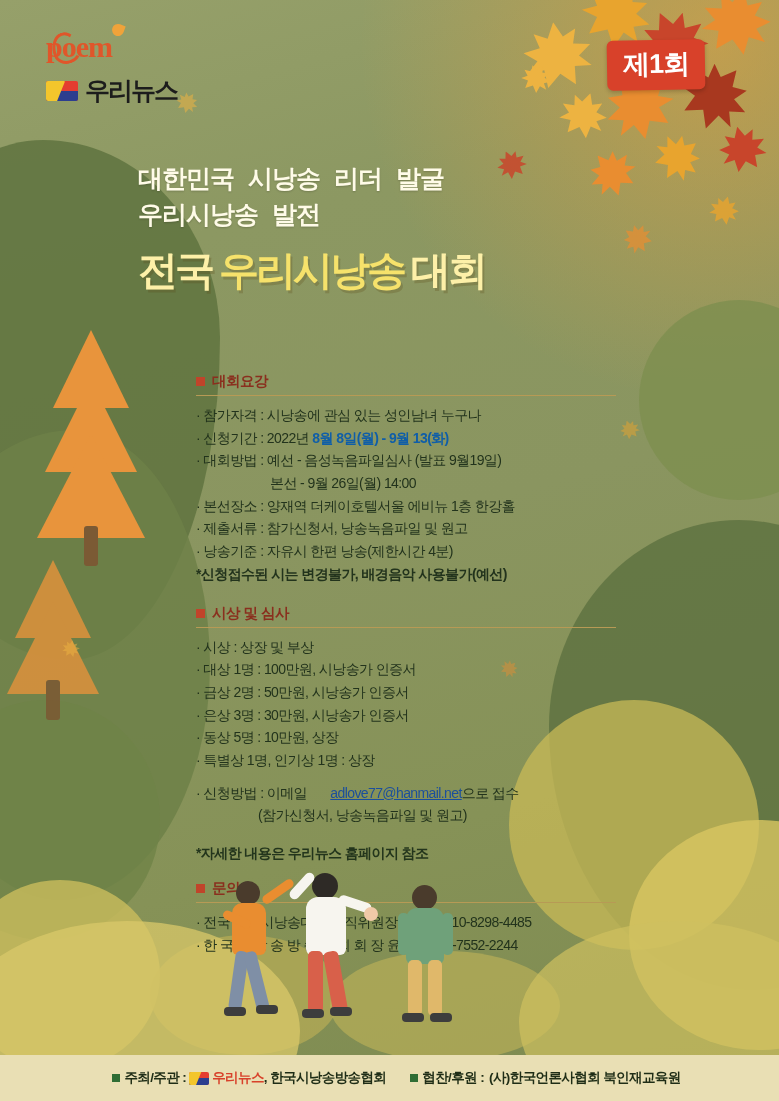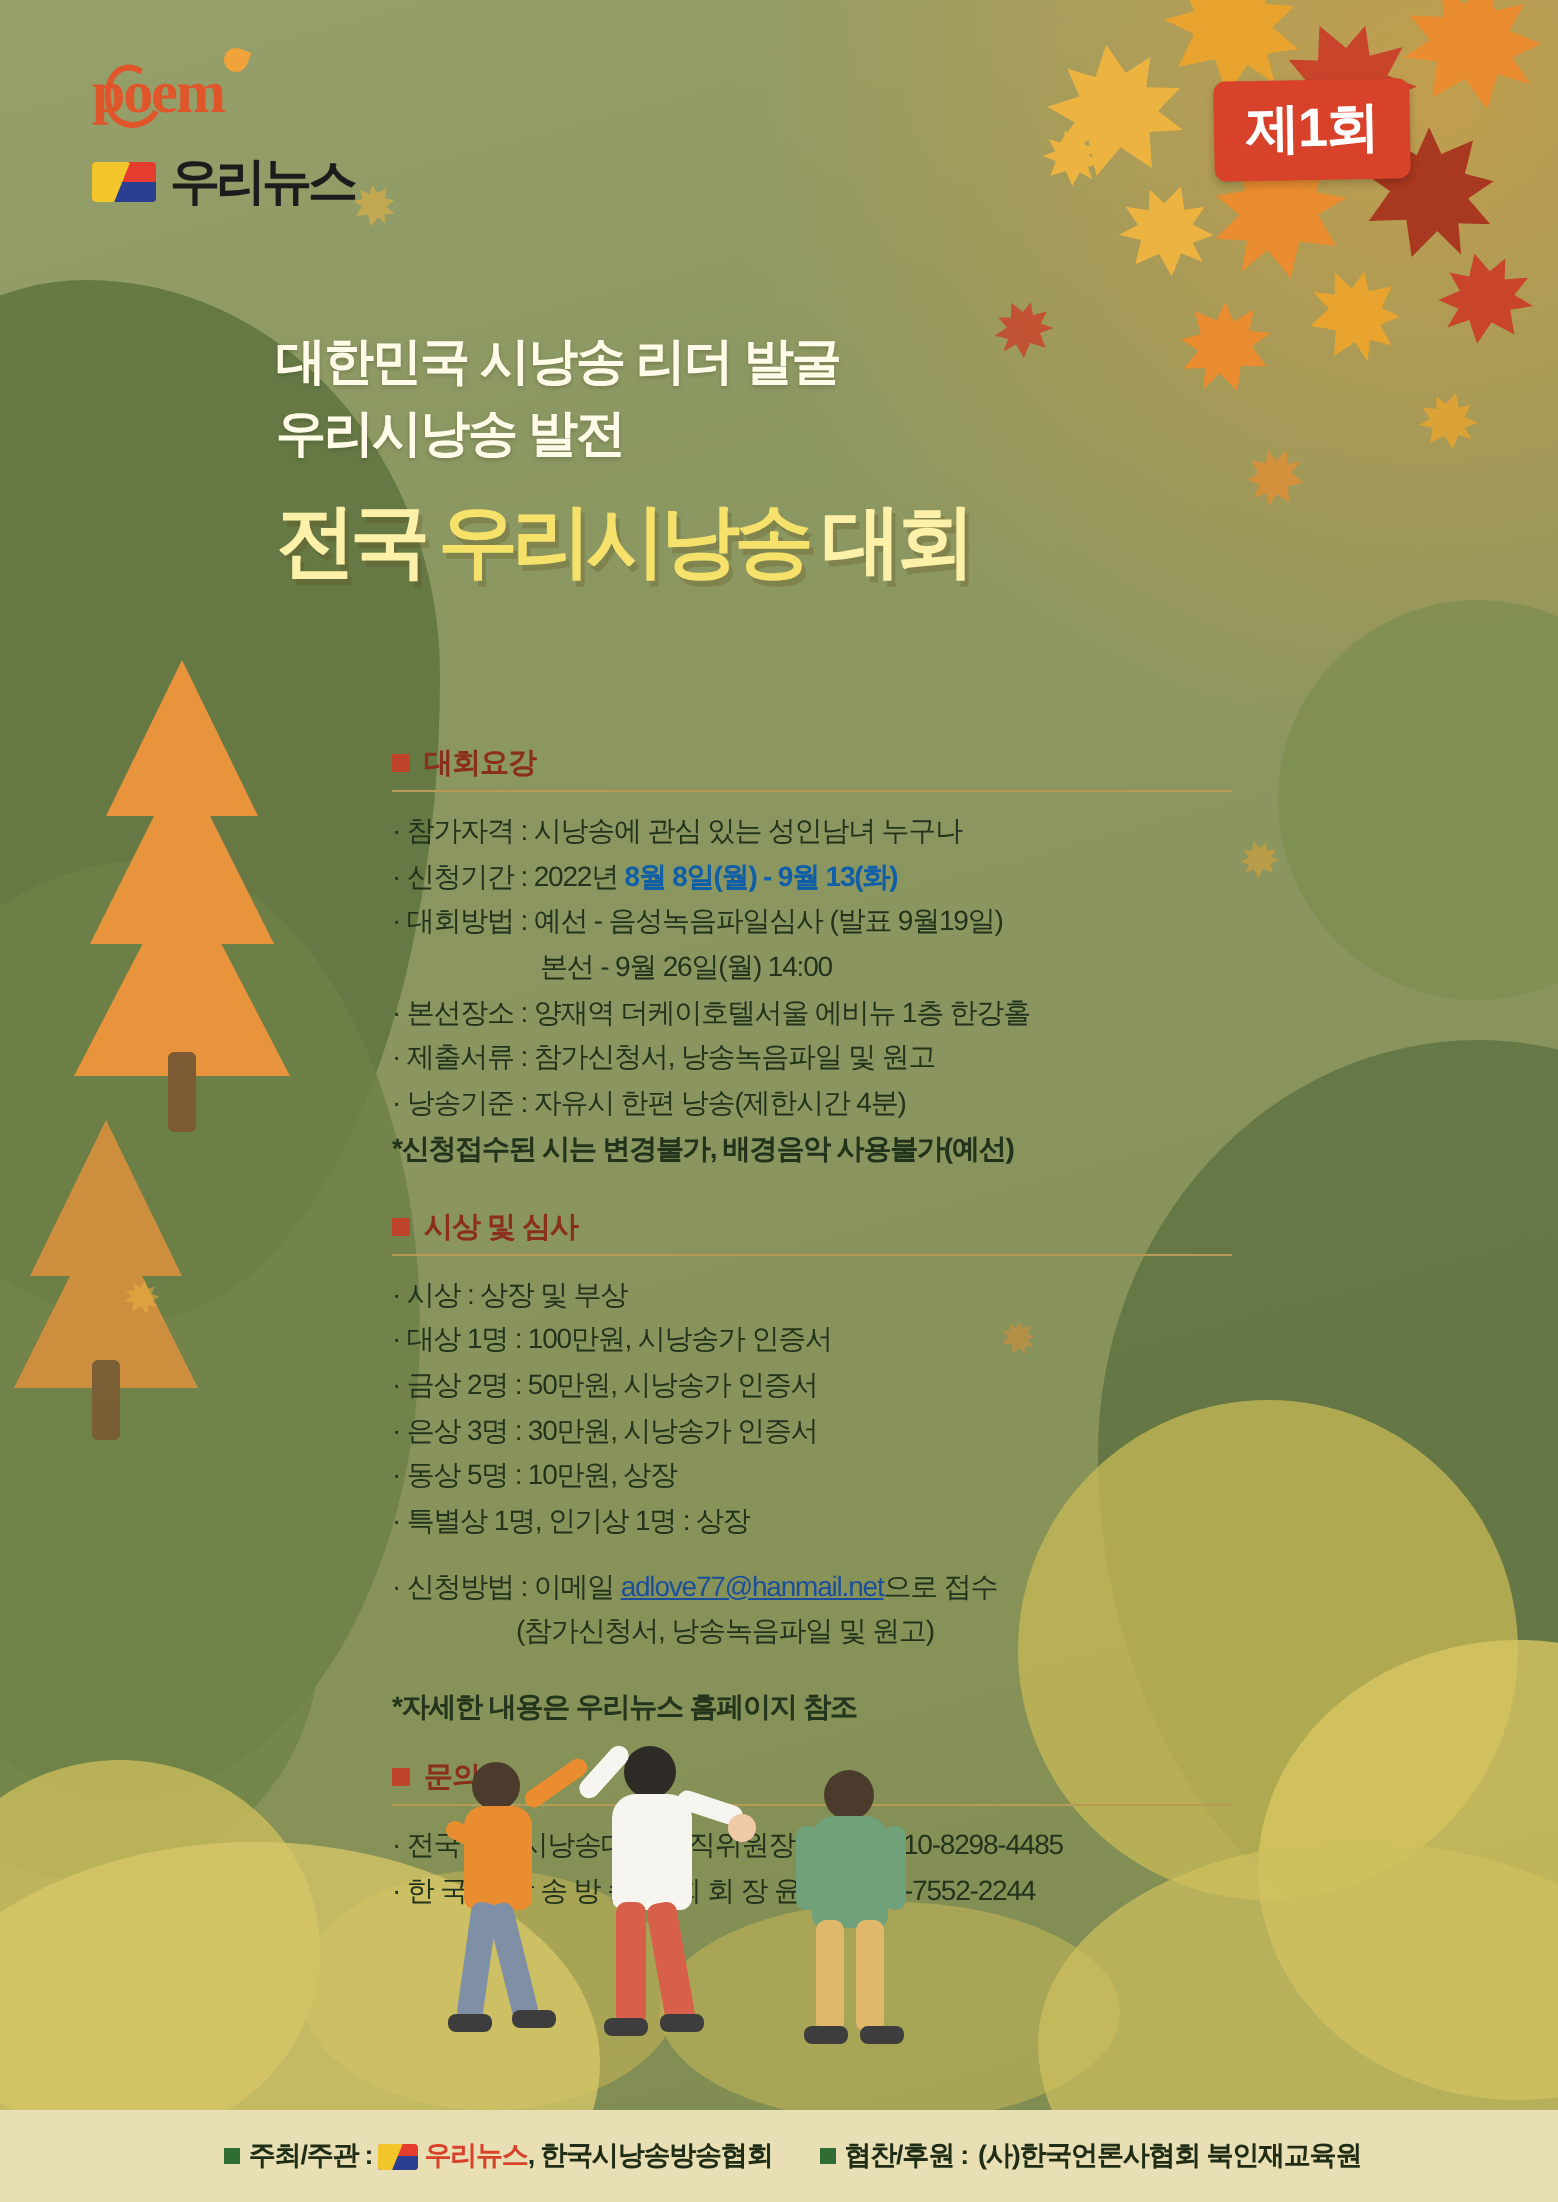--- a/index.html
+++ b/index.html
@@ -109,21 +109,21 @@
   .logo-urinews .flag::after {
     content:""; position:absolute; left:-4px; top:-4px; width:18px; height:30px;
     background:#f3c62c; transform:rotate(22deg);
   }
   .logo-urinews .txt { font-size:25px; font-weight:bold; color:#1c1c1c; letter-spacing:-2px; }
 
   
   .head { position:absolute; left:138px; top:163px; width:560px; }
   .head .sub {
     color:#fffbe8; font-size:25px; font-weight:bold; line-height:1.45;
-    letter-spacing:-1px; text-shadow:0 1px 2px rgba(0,0,0,.18);
+    letter-spacing:-1px; text-shadow:0 1px 2px rgba(0,0,0,.18);font-family:Liberation Mono, monospace;
   }
   .badge {
     position:absolute; right:74px; top:40px;
     background:#d8412a; color:#fff; font-size:27px; font-weight:bold;
     padding:6px 16px 8px; border-radius:6px; letter-spacing:-1px;
     transform:rotate(-1deg);
     box-shadow:0 2px 4px rgba(0,0,0,.2);
   }
   .title {
     margin-top:12px;
@@ -149,21 +149,21 @@
   .sq { width:9px; height:9px; background:#c0442a; display:inline-block; }
   ul.lines { list-style:none; margin:0 0 18px; padding:0; }
   ul.lines li {
     font-size:14px; line-height:1.55; color:#22331c; letter-spacing:-.6px;
     margin-bottom:1px; white-space:nowrap;
   }
   ul.lines li .hl { color:#0f5ea8; font-weight:bold; }
   ul.lines li.note { font-weight:bold; }
   ul.lines li.indent { padding-left:62px; }
   ul.lines li.indent2 { padding-left:74px; }
-  .mail { color:#1b4f9c; text-decoration:underline; }
+  .mail { color:#1b4f9c; text-decoration:underline;margin-left:20px; }
   .star { font-size:14px; font-weight:bold; letter-spacing:-.6px; display:block; margin:10px 0 16px; }
 
   
   .people { position:absolute; left:210px; bottom:70px; width:280px; height:160px; }
   .person { position:absolute; }
 
   
   .footer {
     position:absolute; left:0; bottom:0; width:100%; height:46px;
     background:#e9dfb4;

